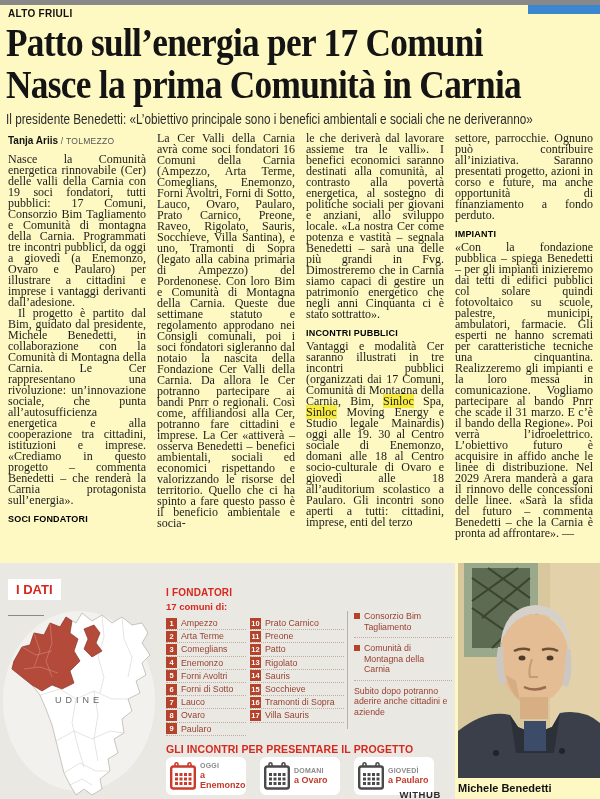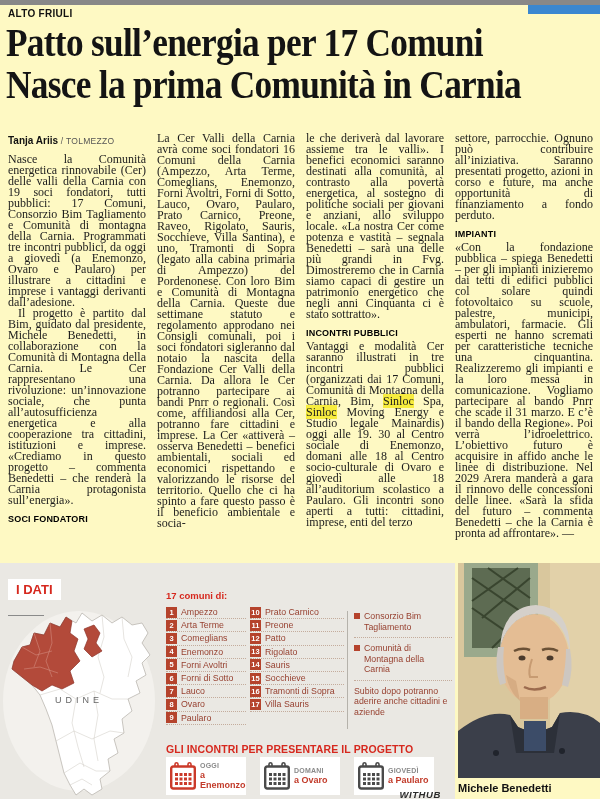--- a/index.html
+++ b/index.html
@@ -87,30 +87,30 @@
   }
   .lg-bullet { width:6px; height:6px; flex:0 0 6px; background:#b5432c; margin-top:2px; }
   .lg-note { font-size:8.8px; color:#963f2e; line-height:10.5px; }
   .meetings-title {
     position:absolute; left:166px; top:180px;
     font-size:10.5px; font-weight:bold; color:#d6281e; letter-spacing:.1px;
   }
   .cards { position:absolute; left:166px; top:194px; display:flex; gap:14px; }
   .card {
     width:80px; height:38px; background:#fff;
-    display:flex; align-items:center; padding:3px 4px; gap:4px;
+    display:flex; align-items:center; padding:3px 4px; gap:4px;border-radius:6px;
   }
   .cal-icon { color:#4a4a4a; flex:0 0 26px; }
   .card.today .cal-icon { color:#cb3a2a; }
   .card-text { display:flex; flex-direction:column; }
   .card-day   { font-size:7px; font-weight:bold; color:#8a8a8a; letter-spacing:.2px; }
   .card-place { font-size:9px; font-weight:bold; color:#c23b2a; margin-top:1px; }
   .credit {
     position:absolute; right:14px; top:226px;
-    font-size:9.5px; font-weight:bold; letter-spacing:.6px; color:#2b2b2b;font-style:italic;
+    font-size:9.5px; font-weight:bold; letter-spacing:.6px; color:#2b2b2b;
   }
   
   .photo { position:absolute; left:458px; top:558px; width:142px; height:215px; overflow:hidden; }
   .photo-caption {
     position:absolute; left:458px; top:777px; width:142px;
     font-size:11px; font-weight:bold; color:#111;
   }
   .map-label { font-family:"Liberation Sans", sans-serif; }
 </style>
 </head>
@@ -119,20 +119,23 @@
 <div class="page">
 
   <div class="kicker">ALTO FRIULI</div>
   <div class="masthead-tag"></div>
 
   <div class="headline">
     <span class="hl-line">Patto sull’energia per 17 Comuni</span><br>
     <span class="hl-line">Nasce la prima Comunità in Carnia</span>
   </div>
 
+  <div class="subhead">
+    <span>Il presidente Benedetti: «L’obiettivo principale sono i benefici ambientali e sociali che ne deriveranno»</span>
+  </div>
 
   <div class="columns">
 
     <div class="col">
       <div class="byline">
         <span class="author">Tanja Ariis</span>
         <span class="place">/ TOLMEZZO</span>
       </div>
       <p class="body-text">Nasce la Comunità energetica rinnovabile (Cer) delle valli della Carnia con 19 soci fondatori, tutti pubblici: 17 Comuni, Consorzio Bim Tagliamento e Comunità di montagna della Carnia. Programmati tre incontri pubblici, da oggi a giovedì (a Enemonzo, Ovaro e Paularo) per illustrare a cittadini e imprese i vantaggi derivanti dall’adesione.</p>
       <p class="body-text indent">Il progetto è partito dal Bim, guidato dal presidente, Michele Benedetti, in collaborazione con la Comunità di Montagna della Carnia. Le Cer rappresentano una rivoluzione: un’innovazione sociale, che punta all’autosufficienza energetica e alla cooperazione tra cittadini, istituzioni e imprese. «Crediamo in questo progetto – commenta Benedetti – che renderà la Carnia protagonista sull’energia».</p>
@@ -183,20 +186,21 @@
           <path d="M50,20 L52,40 L46,58 L52,74"></path>
           <path d="M22,44 L36,52 L52,48"></path>
           <path d="M24,66 L40,64 L58,70"></path>
         </g>
         <path d="M84,26 L94,22 L100,30 L96,40 L102,48 L92,54 L84,46 L88,36 Z" fill="#b34a3a" stroke="#8e352b" stroke-width="0.7"></path>
         <text class="map-label" x="79" y="100" text-anchor="middle" font-size="9" letter-spacing="4" fill="#666">UDINE</text>
       </svg>
     </div>
 
     <div class="founders">
+      <div class="f-title">I FONDATORI</div>
       <div class="f-sub">17 comuni di:</div>
       <div class="f-cols">
         <div class="f-col-left">
           <div class="f-row">
               <span class="f-num">1</span>
               <span class="f-name">Ampezzo</span>
             </div>
           <div class="f-row">
               <span class="f-num">2</span>
               <span class="f-name">Arta Terme</span>

